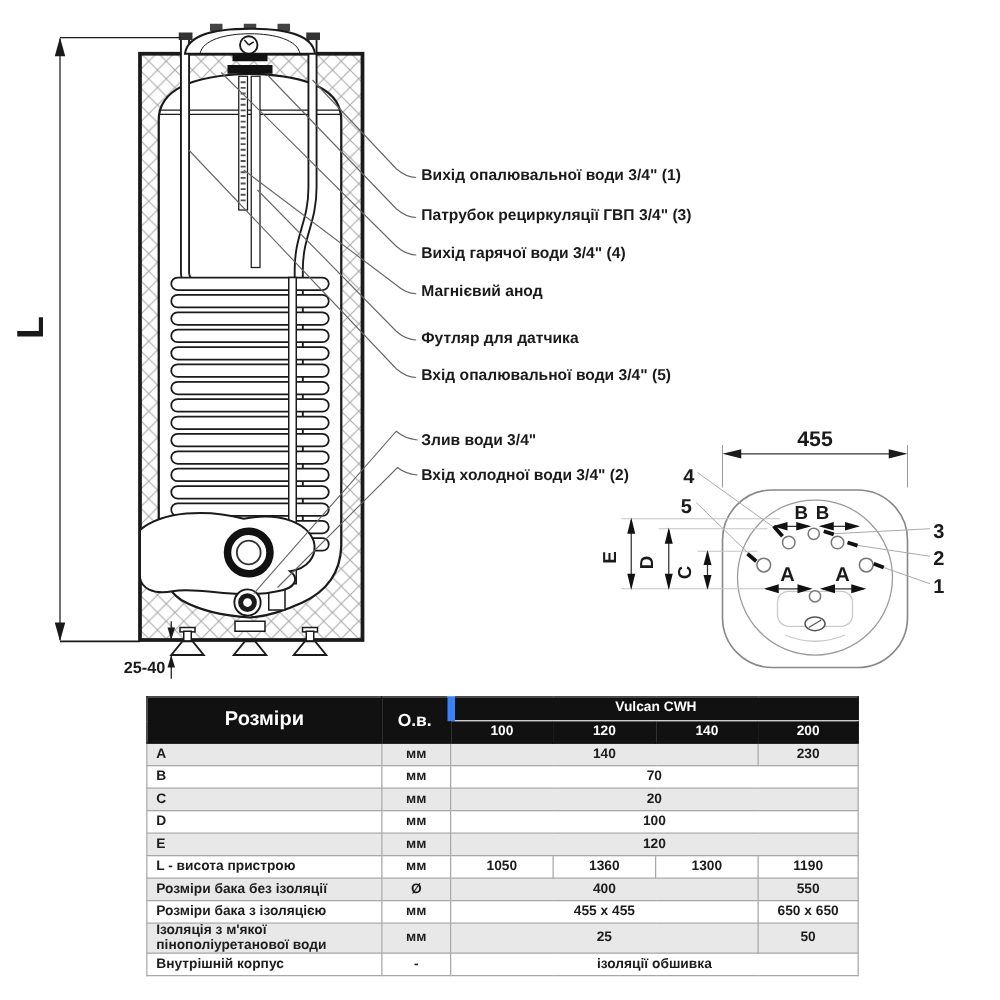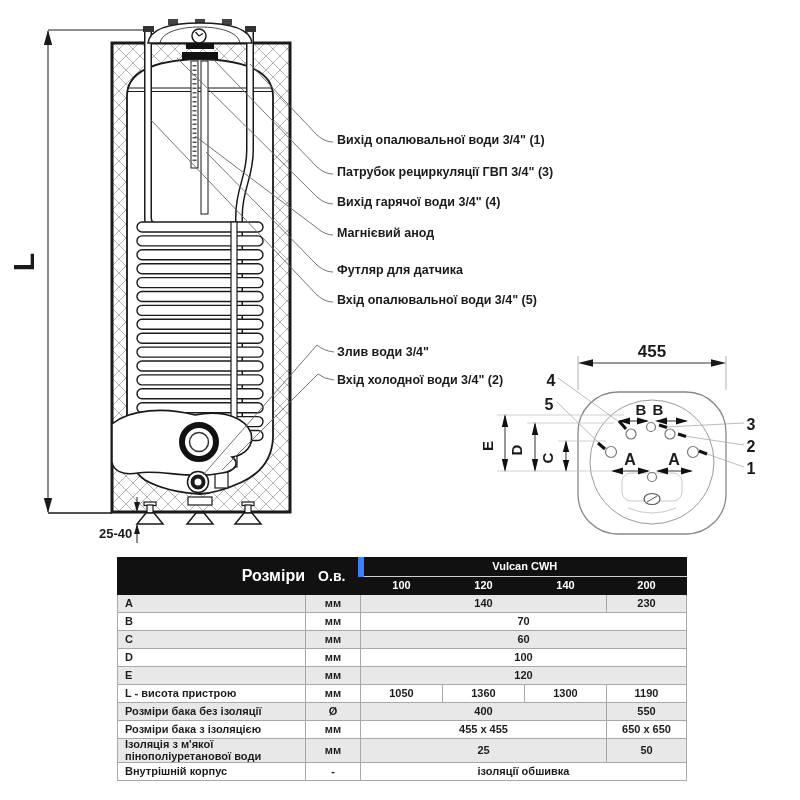--- a/index.html
+++ b/index.html
@@ -10,21 +10,21 @@
   .part-label{font-size:12.5px;font-weight:bold;}
   .dim-num{font-weight:bold;}
   
   .table-wrap{position:absolute;left:117px;top:557px;width:569px;}
   table.spec{border-collapse:collapse;table-layout:fixed;width:569px;
              font-size:11px;font-weight:bold;color:#1c1c1c;}
   table.spec td{border:1px solid #a8a8a8;height:17px;padding:0;text-align:center;
                 vertical-align:middle;line-height:1.05;}
   table.spec .lbl{text-align:left;padding-left:7px;}
   table.spec thead td{background:#111;color:#fff;border:1px solid #111;}
-  table.spec td.title-cell{font-size:16px;text-align:right;padding-left:0;}
+  table.spec td.title-cell{font-size:16px;text-align:center;padding-left:0;}
   table.spec td.unit-head{border-left:1px solid #777;font-size:14px;}
   table.spec td.series-head{border-left:6px solid #3b82f6;border-bottom:1px solid #cfcfcf;}
   table.spec td.model-head{border-left:1px solid #555;}
   table.spec td.model-head:first-child{border-left:1px solid #777;}
   table.spec tbody tr.alt td{background:#e8e8e8;}
   table.spec{border:1px solid #555;}
 </style>
 </head>
 <body>
 
@@ -291,21 +291,21 @@
             <td colspan="1">230</td>
           </tr>
           <tr>
             <td class="lbl">B</td>
             <td>мм</td>
             <td colspan="4">70</td>
           </tr>
           <tr class="alt">
             <td class="lbl">C</td>
             <td>мм</td>
-            <td colspan="4">60</td>
+            <td colspan="4">20</td>
           </tr>
           <tr>
             <td class="lbl">D</td>
             <td>мм</td>
             <td colspan="4">100</td>
           </tr>
           <tr class="alt">
             <td class="lbl">E</td>
             <td>мм</td>
             <td colspan="4">120</td>

